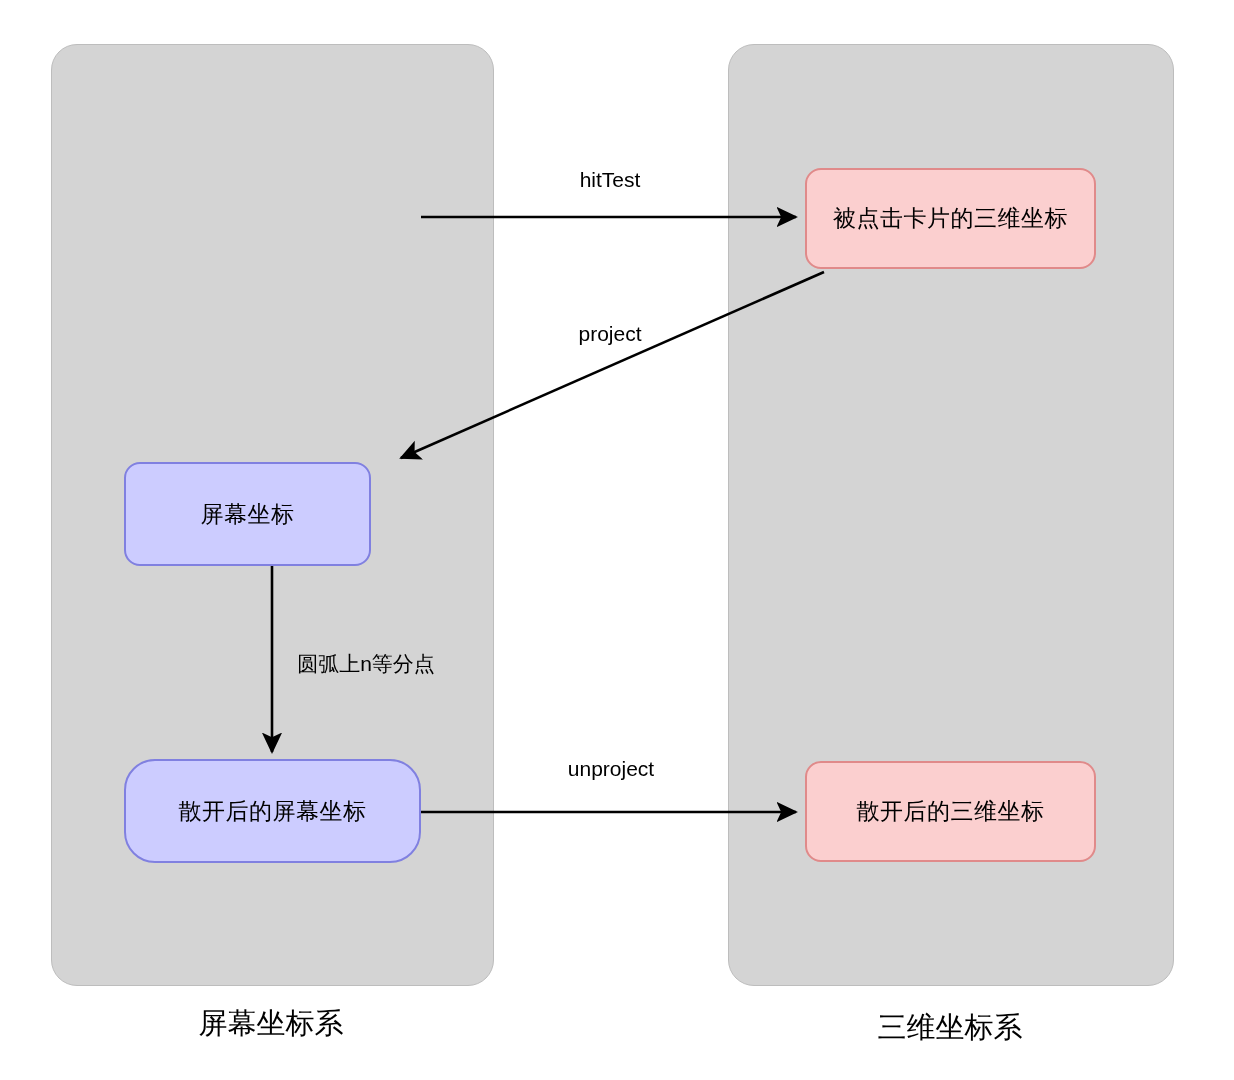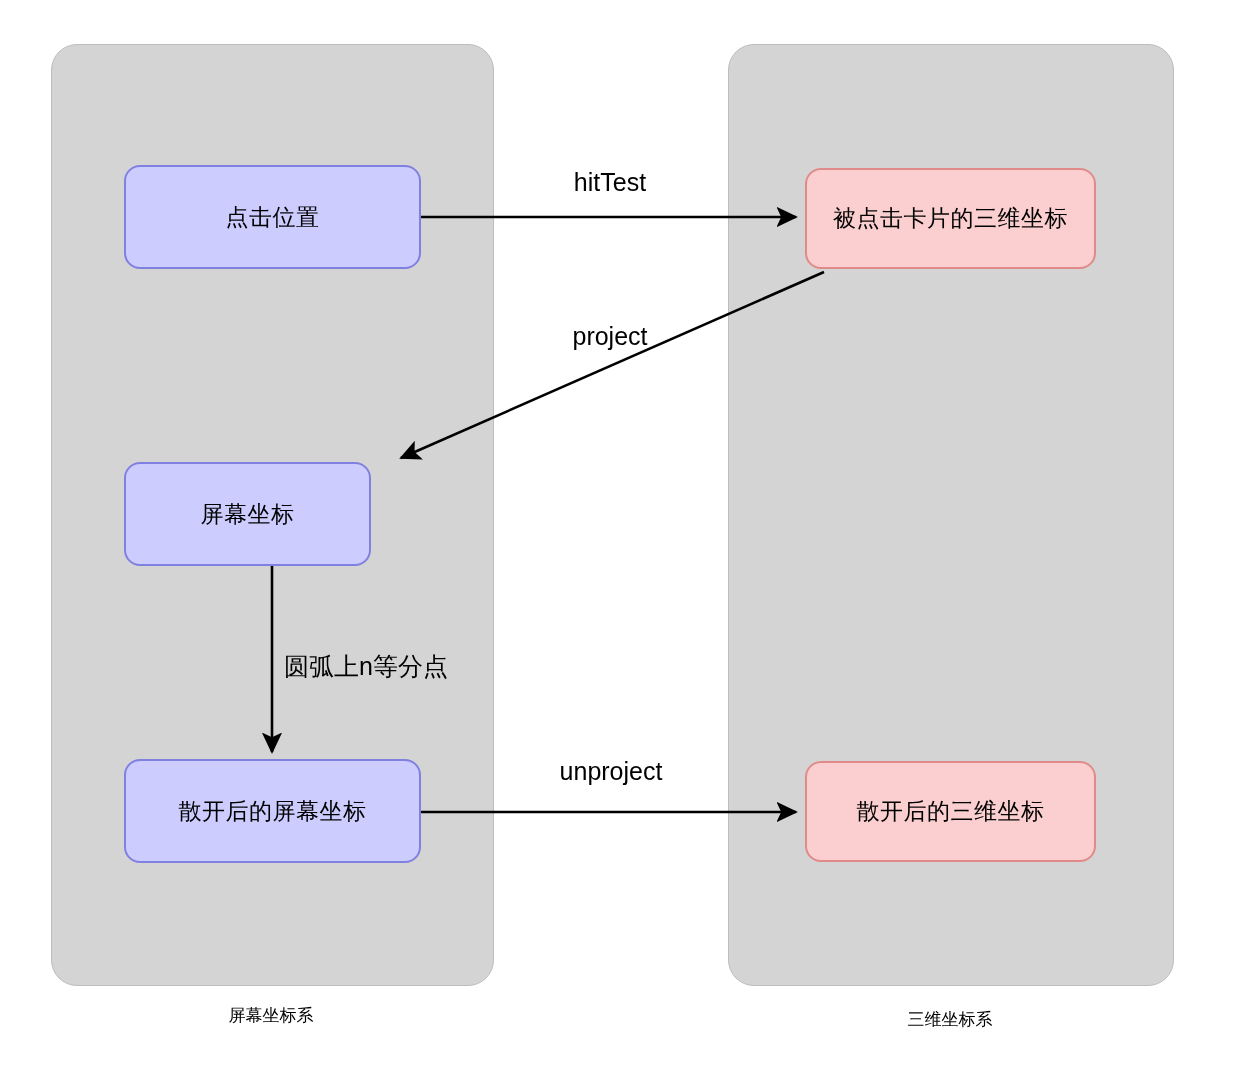--- a/index.html
+++ b/index.html
@@ -42,39 +42,39 @@
     font-size: 23px;
     color: #000000;
     line-height: 1.25;
     letter-spacing: 0.5px;
   }
   .node.blue { background: #ccccff; border-color: #8080e0; }
   .node.red  { background: #fbcfcf; border-color: #e08a8a; }
 
   #node-click       { left: 124px; top: 165px; width: 297px; height: 104px; }
   #node-screen      { left: 124px; top: 462px; width: 247px; height: 104px; }
-  #node-spread-scr  { left: 124px; top: 759px; width: 297px; height: 104px; }
+  #node-spread-scr  { left: 124px; top: 759px; width: 297px; height: 104px; border-radius: 31px; }
   #node-hit3d       { left: 805px; top: 168px; width: 291px; height: 101px; }
   #node-spread3d    { left: 805px; top: 761px; width: 291px; height: 101px; }
 
   .edge-label {
     position: absolute;
-    font-size: 25px;
+    font-size: 21px;
     color: #000000;
     white-space: nowrap;
     transform: translateX(-50%);
   }
   #label-hittest   { left: 610px; top: 168px; }
   #label-project   { left: 610px; top: 307px; margin-top: 15px; }
   #label-arc       { left: 366px; top: 650px; }
   #label-unproject { left: 611px; top: 757px; }
 
   .caption {
     position: absolute;
-    font-size: 17px;
+    font-size: 29px;
     color: #000000;
     white-space: nowrap;
     transform: translateX(-50%);
   }
   #caption-screen { left: 271px; top: 1004px; }
   #caption-3d     { left: 950px; top: 1008px; }
 
   #edges {
     position: absolute;
     left: 0; top: 0;
@@ -99,21 +99,20 @@
 
     <line x1="421" y1="217" x2="796" y2="217" stroke="#000000" stroke-width="2.6" marker-end="url(#arrow)"></line>
 
     <line x1="824" y1="272" x2="401" y2="458" stroke="#000000" stroke-width="2.6" marker-end="url(#arrow)"></line>
 
     <line x1="272" y1="566" x2="272" y2="752" stroke="#000000" stroke-width="2.6" marker-end="url(#arrow)"></line>
 
     <line x1="421" y1="812" x2="796" y2="812" stroke="#000000" stroke-width="2.6" marker-end="url(#arrow)"></line>
   </svg>
 
-  <div class="node blue" id="node-click">点击位置</div>
 
   <div class="node blue" id="node-screen">屏幕坐标</div>
 
   <div class="node blue" id="node-spread-scr">散开后的屏幕坐标</div>
 
   <div class="node red" id="node-hit3d">被点击卡片的三维坐标</div>
 
   <div class="node red" id="node-spread3d">散开后的三维坐标</div>
 
   <div class="edge-label" id="label-hittest">hitTest</div>

